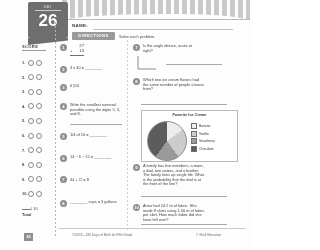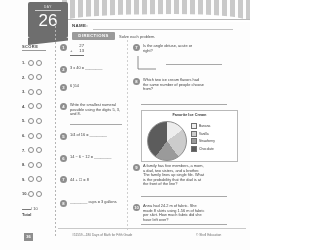--- a/index.html
+++ b/index.html
@@ -16,21 +16,21 @@
   .banner .stripe{position:absolute;top:0;width:5px;height:20px;background:#c9c9c9;}
   .banner .curve{position:absolute;left:0;bottom:0;width:190px;height:8px;
      background:#ffffff;border-radius:60% 40% 0 0 / 100% 100% 0 0;}
   .bannerline{position:absolute;left:60px;top:19px;width:190px;height:1px;background:#b9b9b9;}
 
   
   .daybadge{position:absolute;left:28px;top:2px;width:40px;height:36px;background:#6e6e6e;
      border-radius:2px;color:#fff;text-align:center;}
   .daybadge .dayword{font-size:3.2px;letter-spacing:.6px;margin-top:3px;color:#e8e8e8;}
   .daybadge .rule{width:26px;height:1px;background:#cfcfcf;margin:1px auto;}
-  .daybadge .daynum{font-size:17px;font-weight:normal;line-height:17px;margin-top:0px;}
+  .daybadge .daynum{font-size:17px;font-weight:bold;line-height:17px;margin-top:0px;}
   .badgetail{position:absolute;left:28px;top:38px;width:40px;height:7px;
      background:#6e6e6e;clip-path:polygon(0 0,100% 0,100% 35%,0 100%);}
 
   
   .namerow{position:absolute;left:72px;top:22px;width:172px;height:9px;}
   .namelbl{position:absolute;left:0;top:1px;font-size:4.4px;font-weight:bold;color:#3b3b3b;letter-spacing:.3px;}
   .nameline{position:absolute;left:21px;top:7px;width:140px;height:1px;background:#c2c2c2;}
 
   
   .dirbox{position:absolute;left:72px;top:32px;width:43px;height:8px;background:#9a9a9a;border-radius:1px;}

